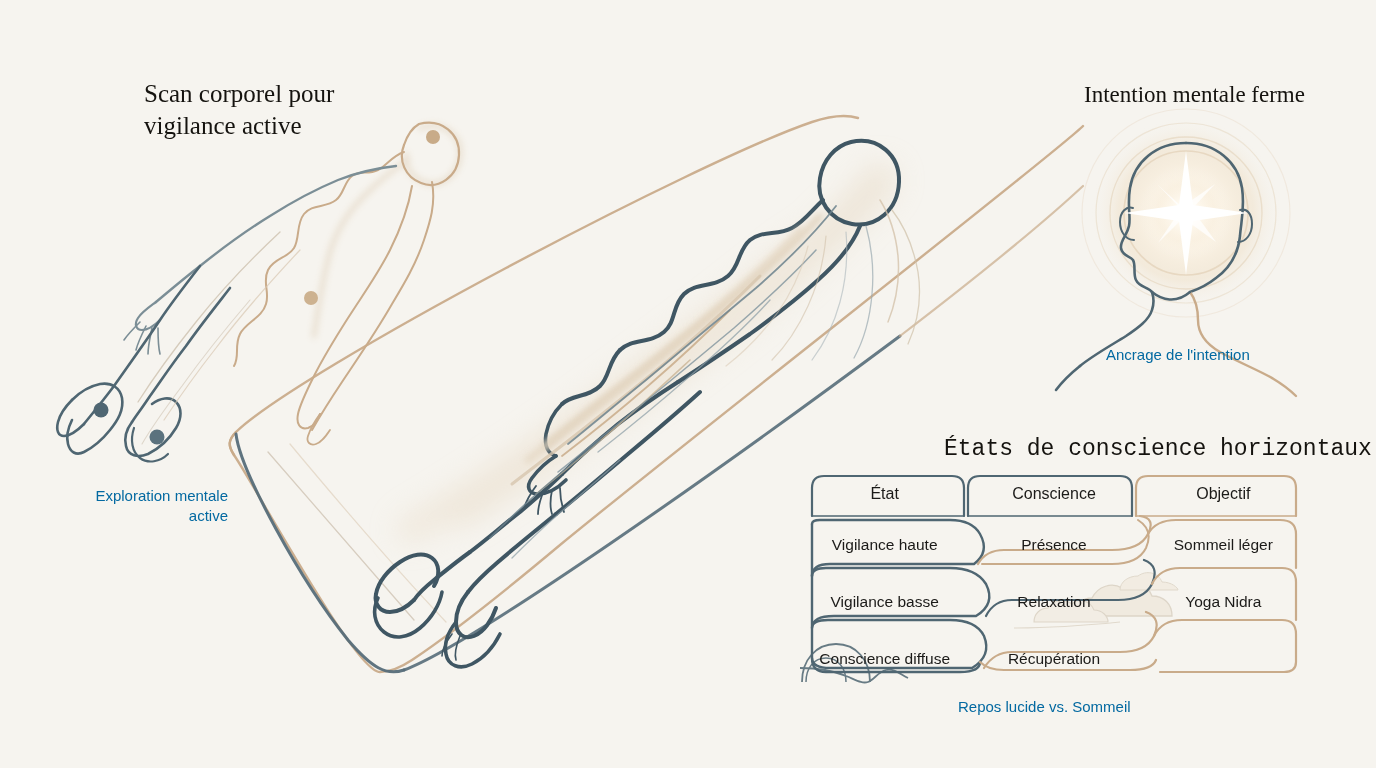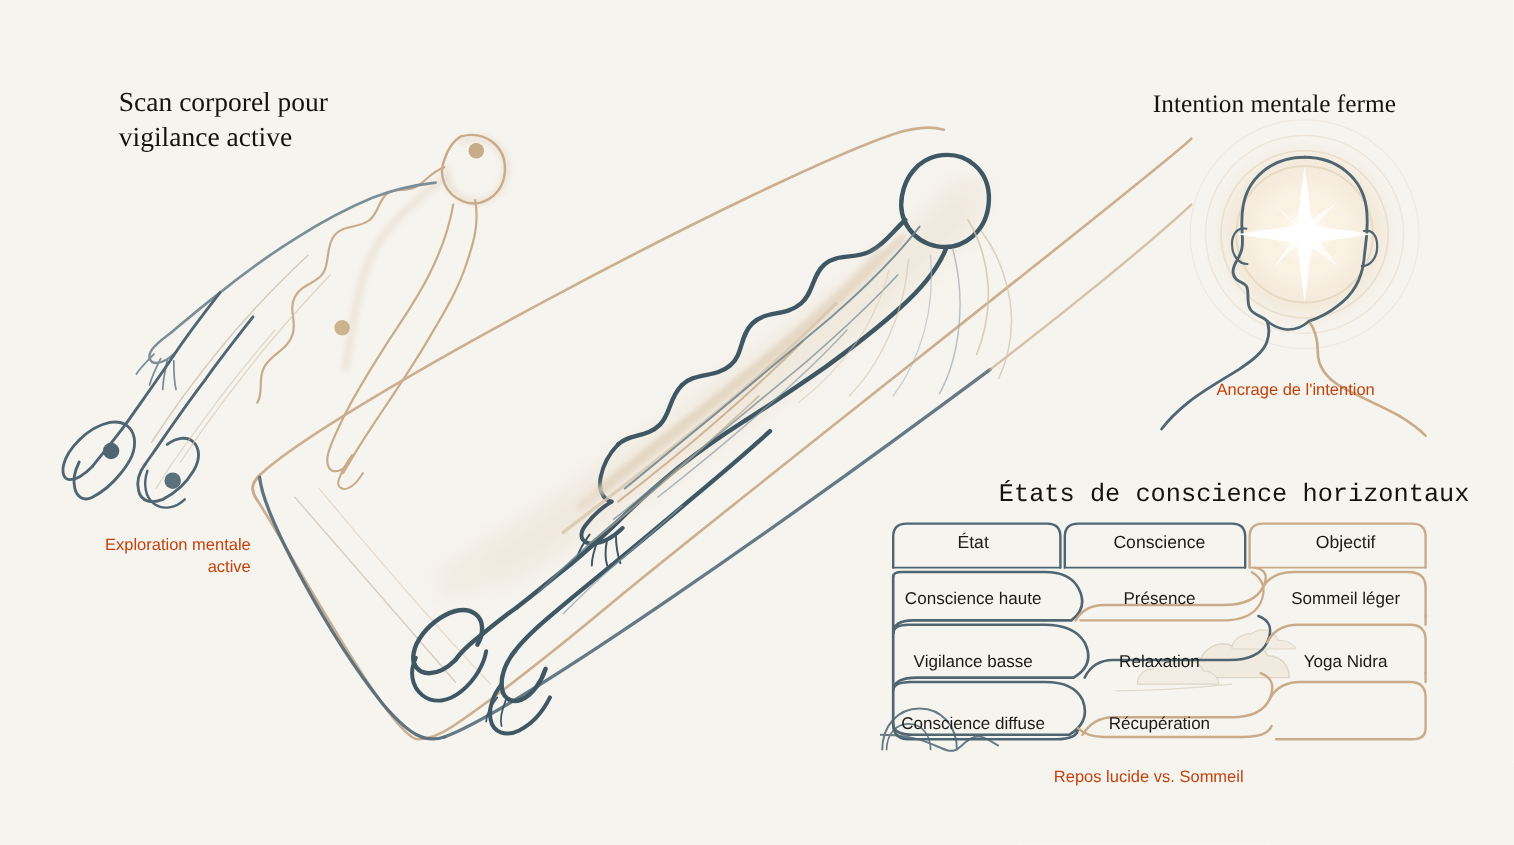--- a/index.html
+++ b/index.html
@@ -22,25 +22,26 @@
     height: 768px;
   }
 
   
   .serif-label {
     position: absolute;
     font-family: "Liberation Serif", serif;
     color: #15130f;
     line-height: 1.28;
     white-space: pre-line;
+    margin-left: 36px;
   }
   .sans-label {
     position: absolute;
     font-family: "Liberation Sans", sans-serif;
-    color: #c2410c;
+    color: #0369a1;
     line-height: 1.3;
     white-space: pre-line;
   }
 
   #t-scan {
     left: 108px; top: 78px;
     font-size: 25px;
     text-align: left;
   }
   #t-intention {
@@ -374,21 +375,21 @@
       <path d="M354 164 Q362 148 382 148 L482 148 Q496 148 496 162 L496 190
                Q496 200 484 200 L360 200" stroke="#c9ab8a" stroke-width="2.2"></path>
       <path d="M496 88 L496 96 M496 140 L496 148" stroke="#c9ab8a" stroke-width="2.2"></path>
     </svg>
 
     <div class="tbl-grid">
       <div class="tcell head">État</div>
       <div class="tcell head">Conscience</div>
       <div class="tcell head">Objectif</div>
 
-      <div class="tcell">Conscience haute</div>
+      <div class="tcell">Vigilance haute</div>
       <div class="tcell">Présence</div>
 
       <div class="tcell">Sommeil léger</div>
       <div class="tcell">Vigilance basse</div>
       <div class="tcell">Relaxation</div>
 
       <div class="tcell">Yoga Nidra</div>
       <div class="tcell">Conscience diffuse</div>
       <div class="tcell">Récupération</div>
     </div>

